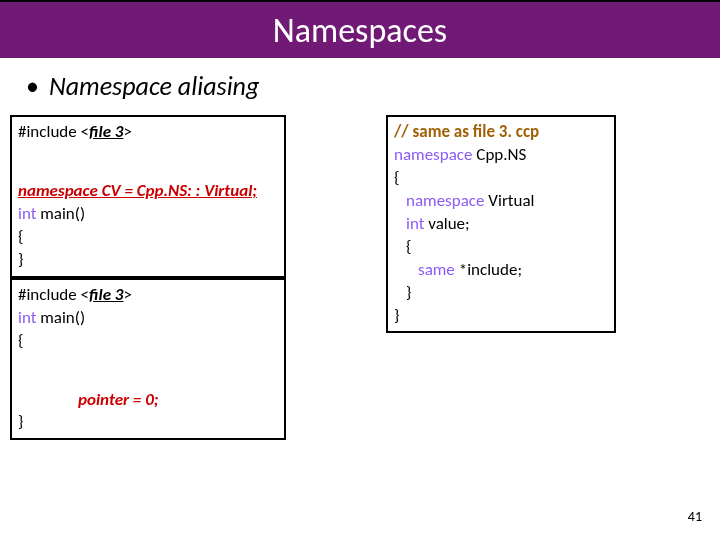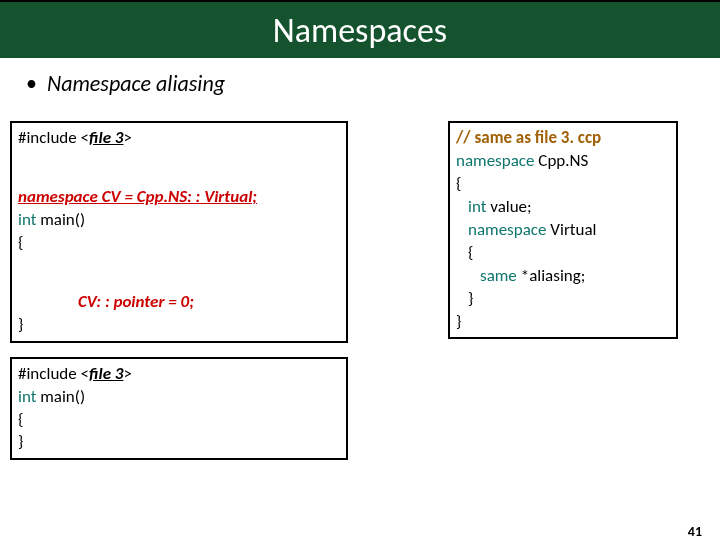--- a/index.html
+++ b/index.html
@@ -6,77 +6,76 @@
     margin: 0;
     padding: 0;
     width: 720px;
     height: 540px;
     font-family: Calibri, Arial, sans-serif;
     background: #fff;
     position: relative;
     overflow: hidden;
   }
   .title-bar {
-    background: #14532d;
+    background: #701a75;
     color: #fff;
     text-align: center;
     height: 56px;
     display: flex;
     align-items: center;
     justify-content: center;
     border-top: 2px solid #000;
   }
   .title-bar h1 {
     margin: 0;
     font-size: 34px;
     font-weight: 400;
   }
   .subtitle {
-    margin: 12px 0 24px 26px;
-    font-size: 22px;
+    margin: 12px 0 13px 26px;
+    font-size: 26px;
     font-style: italic;
   }
   .subtitle .dot {
     font-style: normal;
     margin-right: 10px;
   }
   .content {
     display: flex;
     padding: 0 10px;
     gap: 100px;
   }
   .left-col {
-    width: 338px;
+    width: 276px;
     display: flex;
     flex-direction: column;
-    gap: 14px;
   }
   .right-col {
     width: 230px;
   }
   .codebox {
     border: 2px solid #000;
     padding: 4px 6px;
     font-size: 17px;
     line-height: 1.35;
   }
-  .kw { color: #0f766e; }
+  .kw { color: #8b5cf6; }
   .red { color: #cc0000; margin-top: 36px; }
   .biu { font-weight: bold; font-style: italic; text-decoration: underline; }
   .bi  { font-weight: bold; font-style: italic; }
   .indent1 { padding-left: 60px; }
   .indent2 { padding-left: 12px; }
   .indent3 { padding-left: 24px; }
   .greenc { color: #a16207; font-weight: bold; }
   .pgnum {
     position: absolute;
     right: 18px;
-    bottom: 0;
+    bottom: 15px;
     font-size: 14px;
-    font-weight: bold;
+    font-weight: normal;
   }
 </style>
 </head>
 <body>
 
 <div class="title-bar">
   <h1>Namespaces</h1>
 </div>
 
 <div class="subtitle">
@@ -91,59 +90,59 @@
       <div>
         <span>#include</span>
         <span>&lt;</span><span class="biu">file 3</span><span>&gt;</span>
       </div>
       <div class="red biu">namespace CV = Cpp.NS: : Virtual;</div>
       <div>
         <span class="kw">int</span>
         <span>main()</span>
       </div>
       <div>{</div>
-      <div class="indent1 red bi">CV: : pointer = 0;</div>
       <div>}</div>
     </div>
 
     <div class="codebox">
       <div>
         <span>#include</span>
         <span>&lt;</span><span class="biu">file 3</span><span>&gt;</span>
       </div>
       <div>
         <span class="kw">int</span>
         <span>main()</span>
       </div>
       <div>{</div>
+      <div class="indent1 red bi">pointer = 0;</div>
       <div>}</div>
     </div>
 
   </div>
 
   <div class="right-col">
     <div class="codebox">
       <div class="greenc">// same as file 3. ccp</div>
       <div>
         <span class="kw">namespace</span>
         <span>Cpp.NS</span>
       </div>
       <div>{</div>
       <div class="indent2">
+        <span class="kw">namespace</span>
+        <span>Virtual</span>
+      </div>
+      <div class="indent2">
         <span class="kw">int</span>
         <span>value;</span>
-      </div>
-      <div class="indent2">
-        <span class="kw">namespace</span>
-        <span>Virtual</span>
       </div>
       <div class="indent2">{</div>
       <div class="indent3">
         <span class="kw">same</span>
-        <span>*aliasing;</span>
+        <span>*include;</span>
       </div>
       <div class="indent2">}</div>
       <div>}</div>
     </div>
   </div>
 
 </div>
 
 <div class="pgnum">41</div>
 

